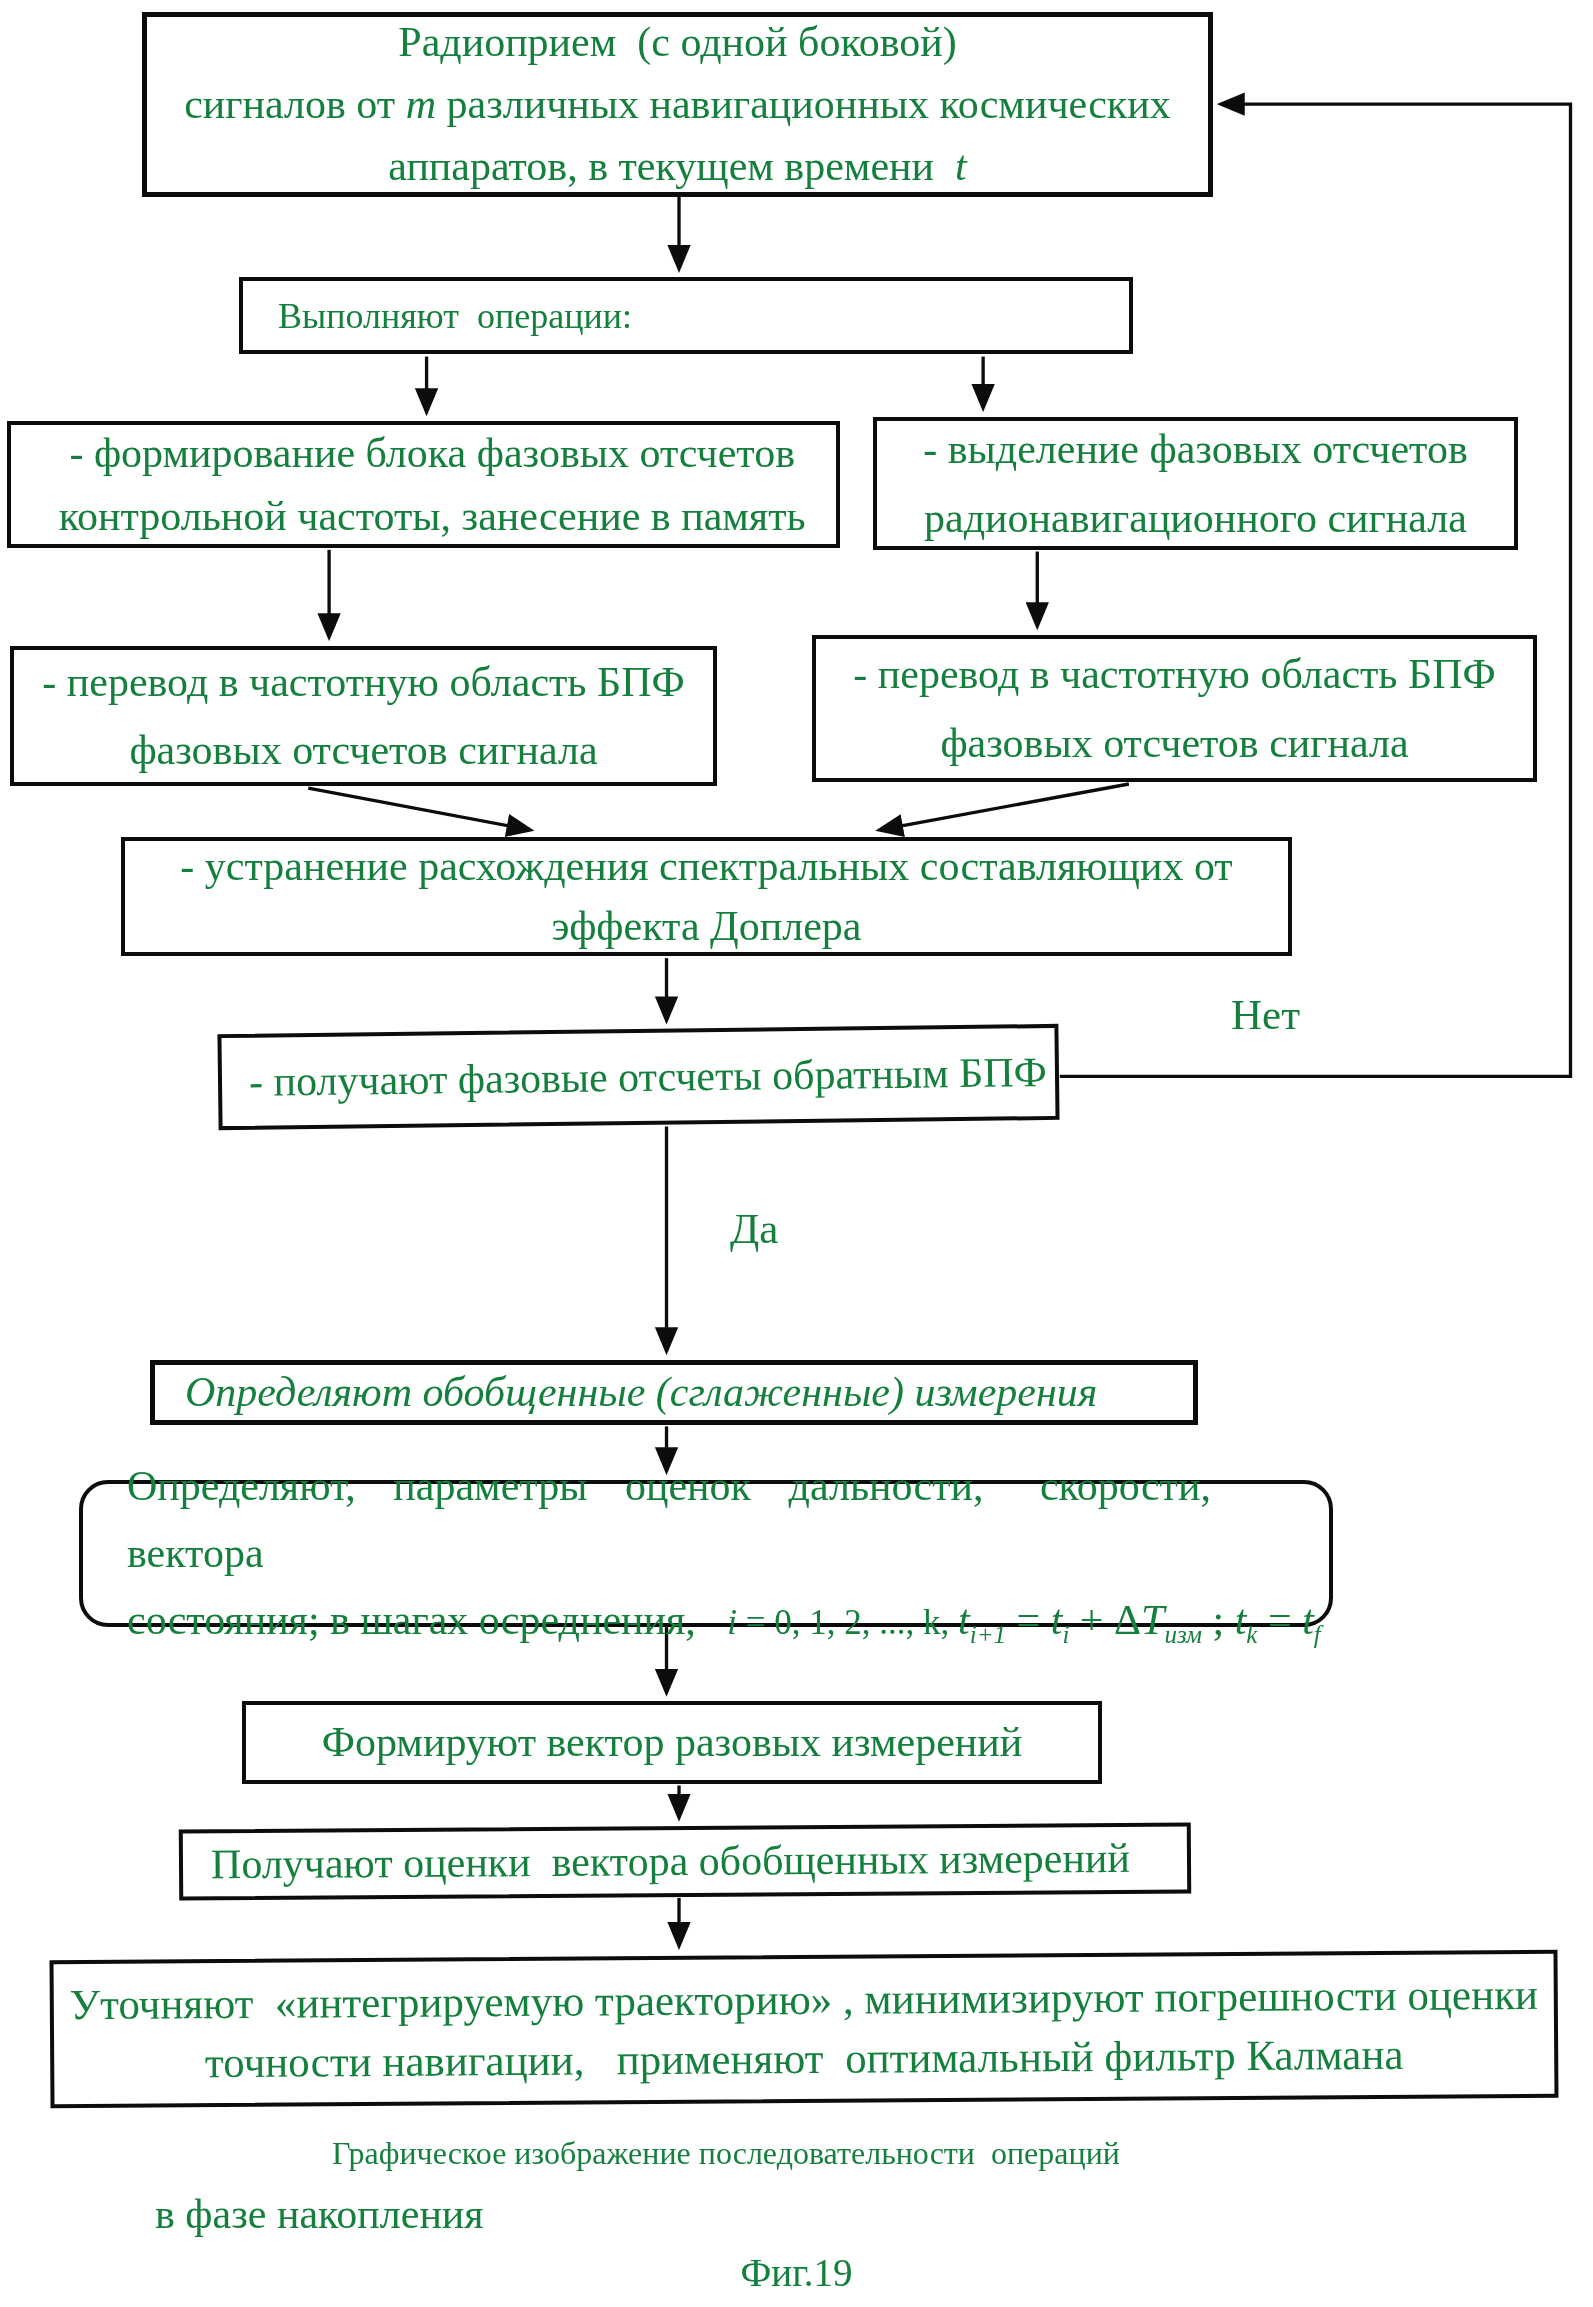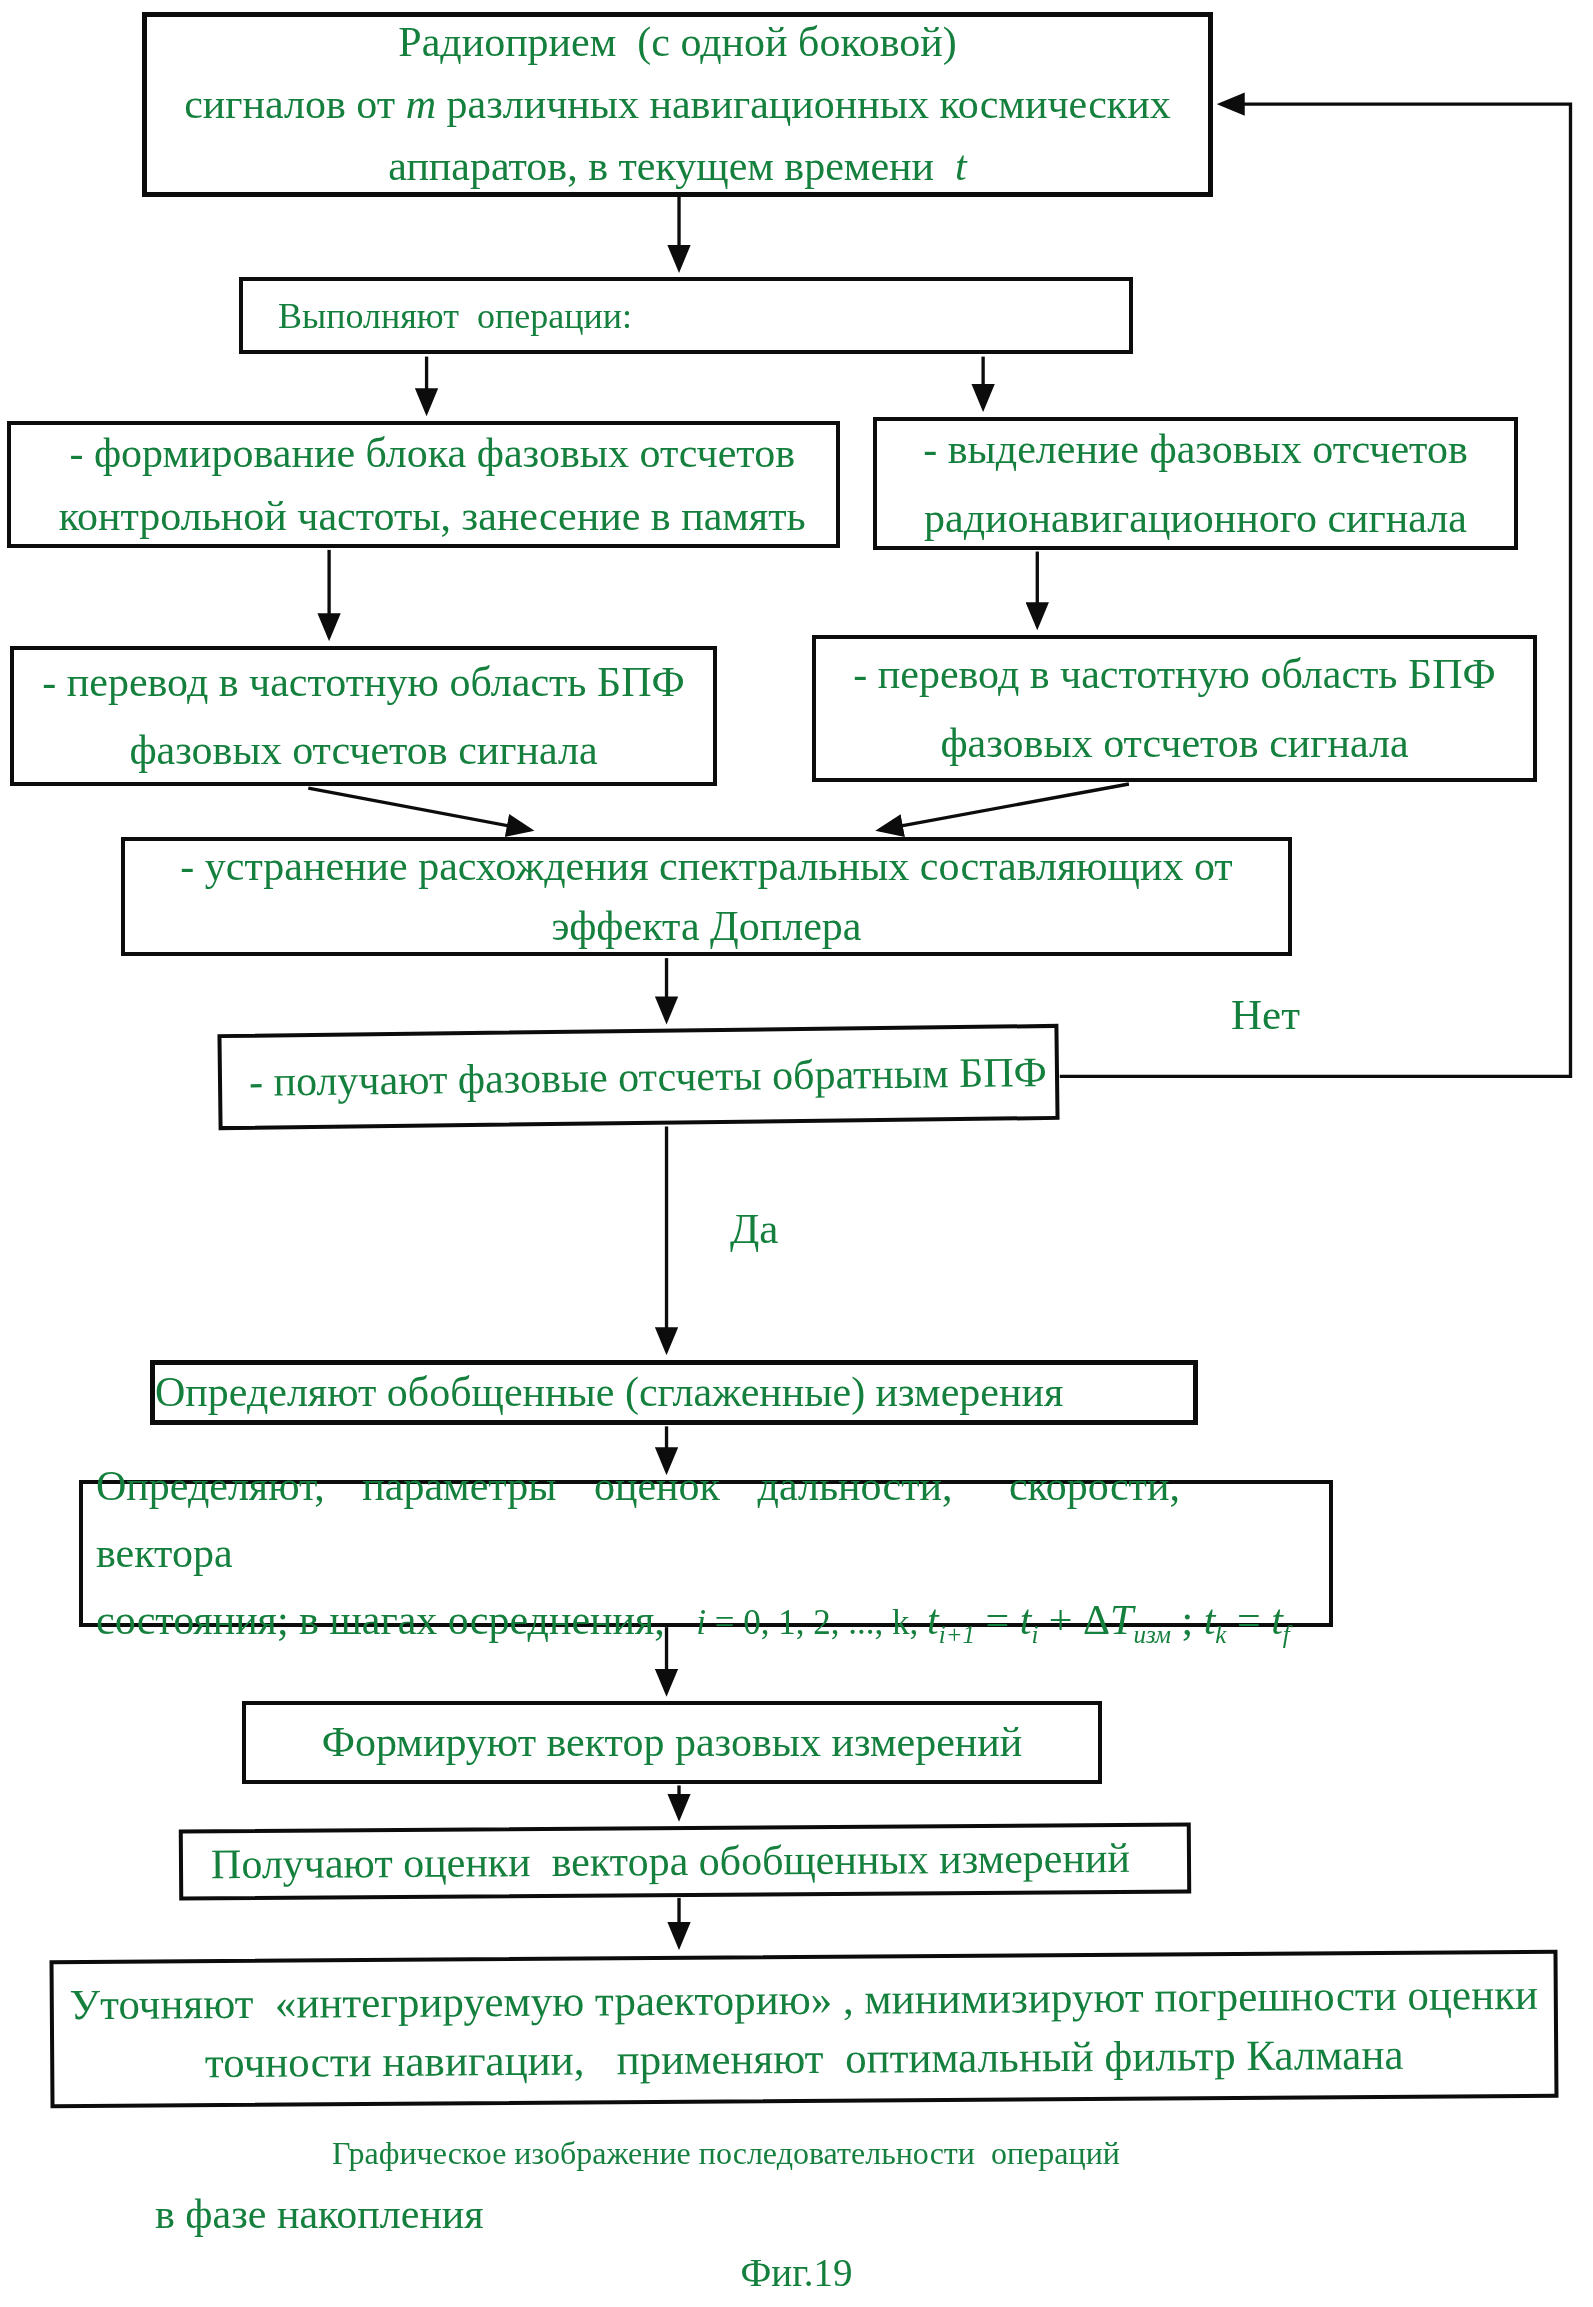--- a/index.html
+++ b/index.html
@@ -97,25 +97,25 @@
     <span class="line">эффекта Доплера</span>
   </div>
 
   <div class="node left" style="left:218px;top:1029px;width:841px;height:96px;padding-left:27px;transform:rotate(-0.7deg);">
     <span class="line">- получают фазовые отсчеты обратным БПФ</span>
   </div>
 
   <div class="flabel" style="left:1231px;top:990px;">Нет</div>
   <div class="flabel" style="left:730px;top:1204px;">Да</div>
 
-  <div class="node left" style="left:150px;top:1360px;width:1048px;height:65px;border-width:5px;">
+  <div class="node left" style="left:150px;top:1360px;width:1048px;height:65px;padding-left:30px;border-width:5px;font-style:italic;">
     <span class="line">Определяют обобщенные (сглаженные) измерения</span>
   </div>
 
-  <div class="node left" style="left:79px;top:1480px;width:1254px;height:147px;padding-left:13px;line-height:1.6;">
+  <div class="node left" style="left:79px;top:1480px;width:1254px;height:147px;padding-left:44px;line-height:1.6;border-radius:29px;">
     <span class="line" style="word-spacing:8.3px;">Определяют,  параметры  оценок  дальности,   скорости,   вектора</span>
     <span class="line"><span>состояния; в шагах осреднения,   </span><span class="it fseq">i</span><span class="fseq"> = 0, 1, 2, ..., k, </span><span class="it">t</span><sub>i+1</sub><span> = </span><span class="it">t</span><sub>i</sub><span> + </span><span>Δ</span><span class="it">T</span><sub>изм</sub><span> ; </span><span class="it">t</span><sub>k</sub><span> = </span><span class="it">t</span><sub>f</sub></span>
   </div>
 
   <div class="node center" style="left:242px;top:1701px;width:860px;height:83px;">
     <span class="line">Формируют вектор разовых измерений</span>
   </div>
 
   <div class="node left" style="left:179px;top:1826px;width:1012px;height:71px;padding-left:28px;transform:rotate(-0.4deg);">
     <span class="line">Получают оценки  вектора обобщенных измерений</span>

